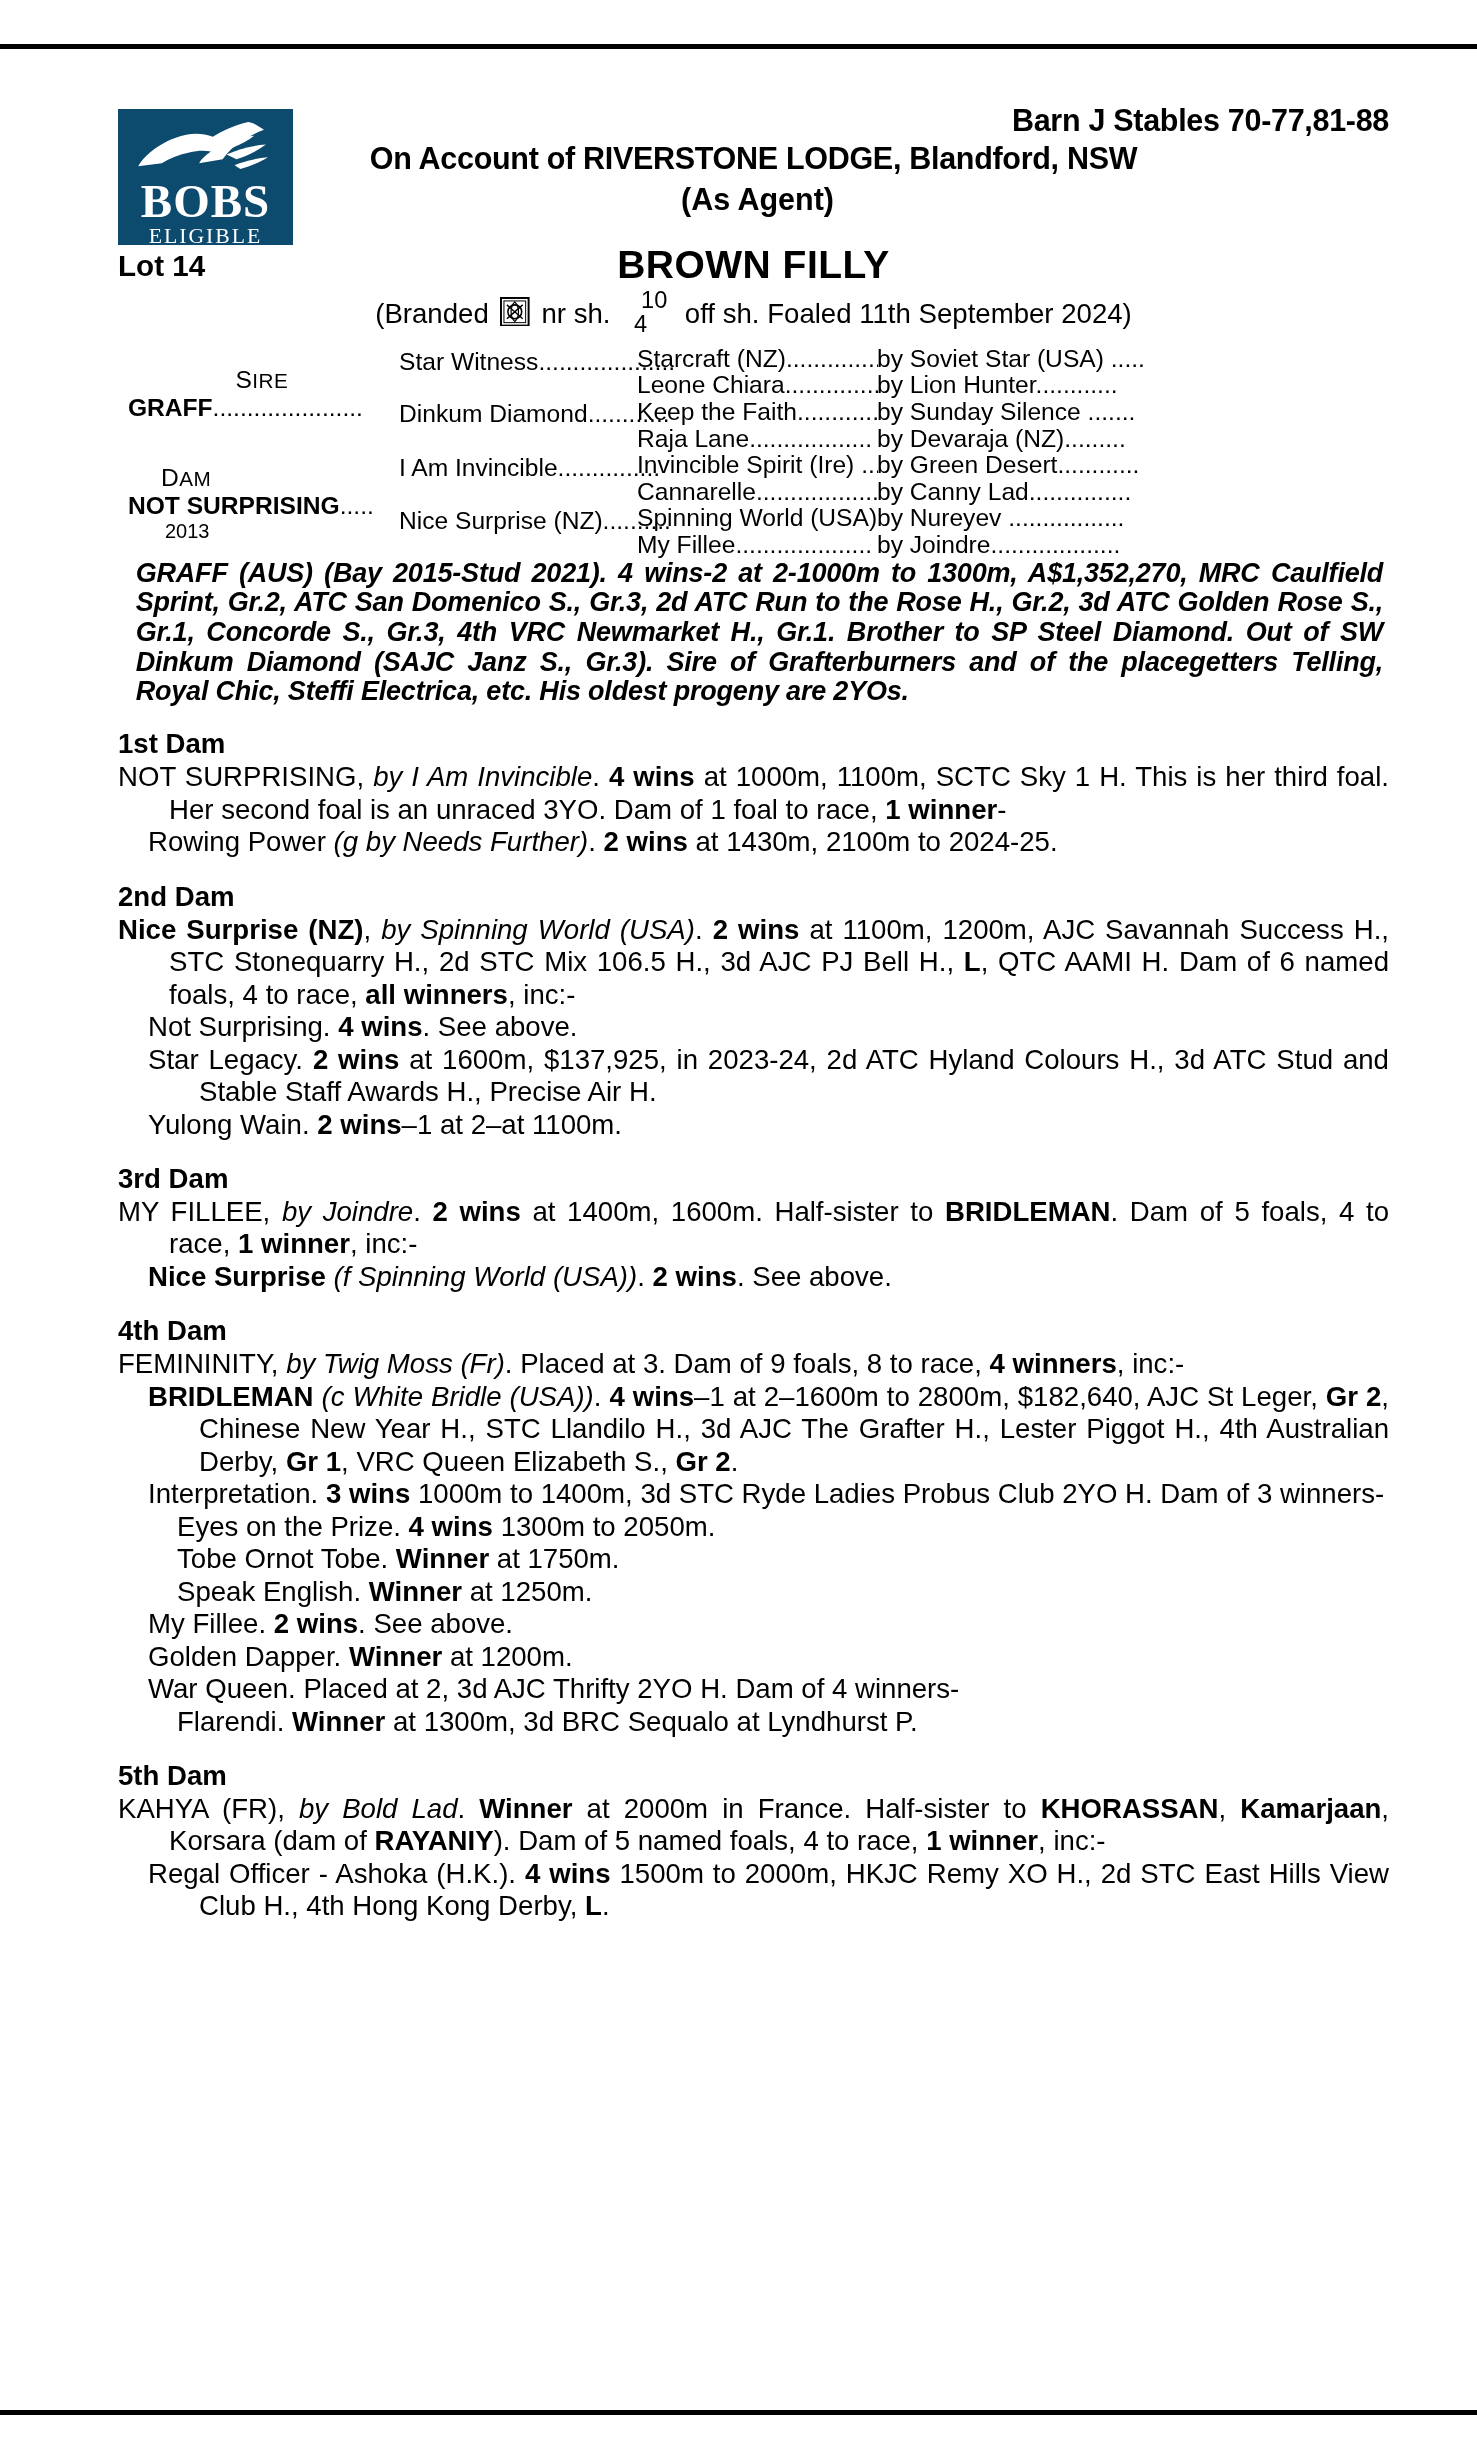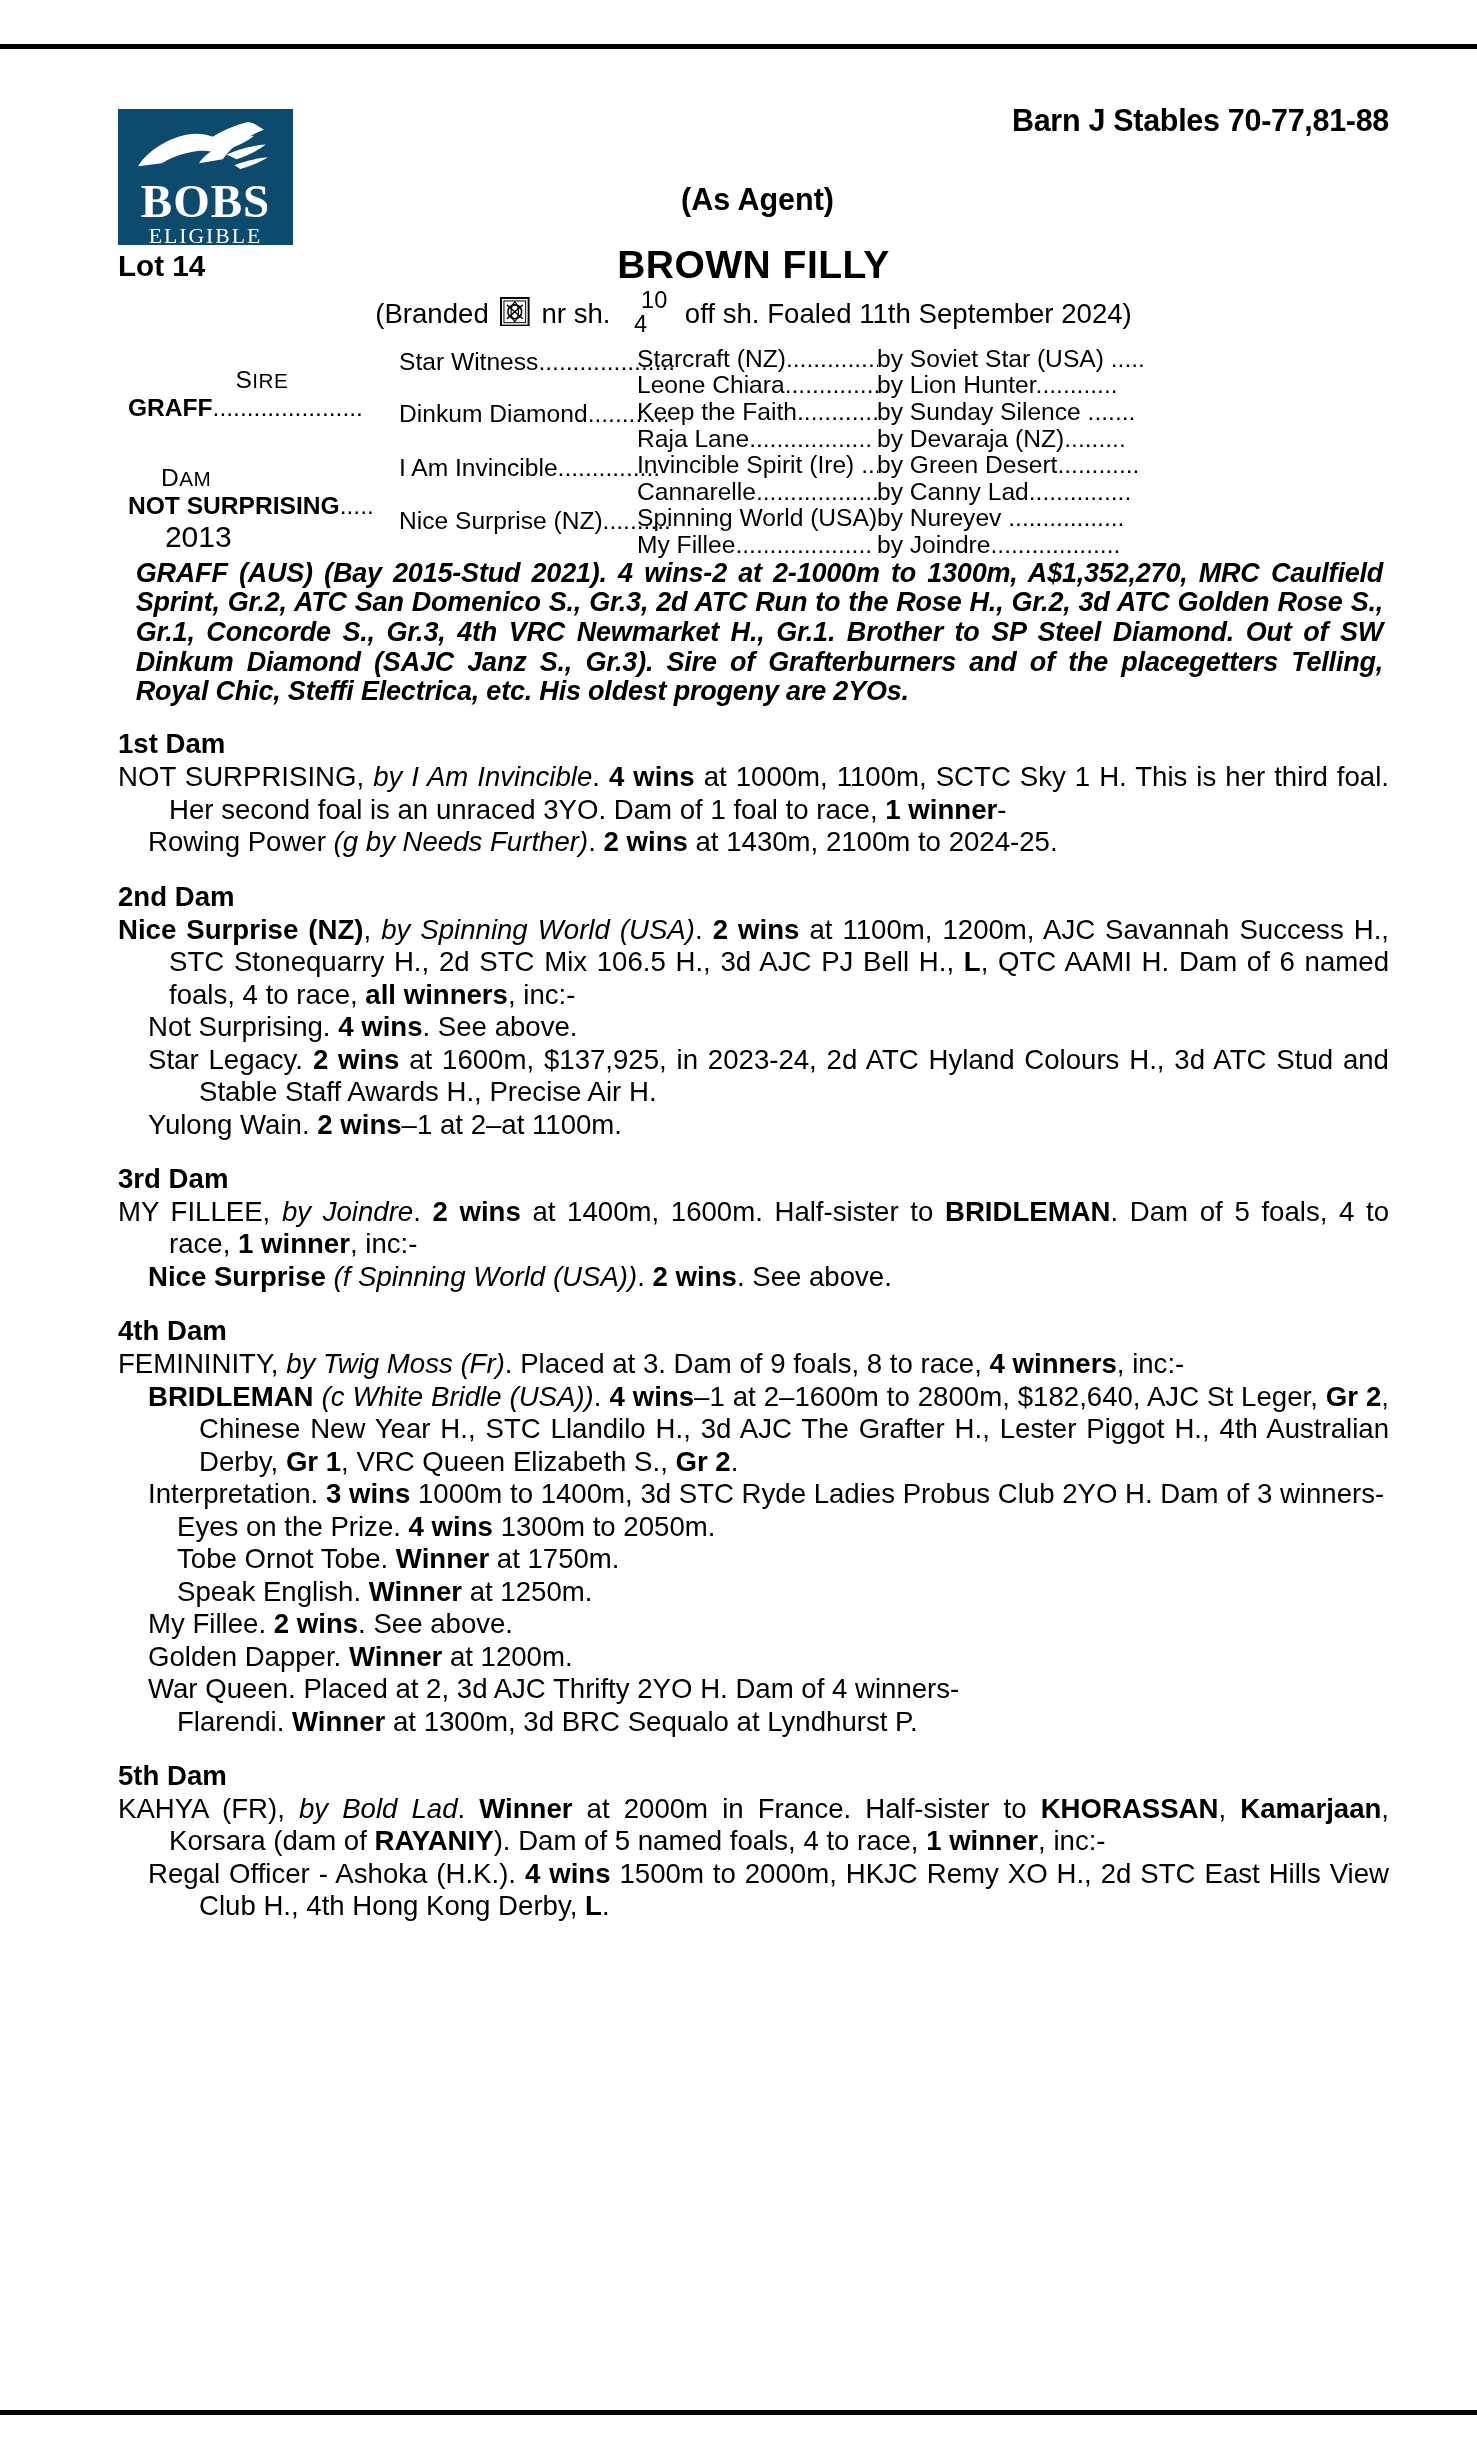--- a/index.html
+++ b/index.html
@@ -172,21 +172,21 @@
     font-size: 20.7px;
     letter-spacing: 0.5px;
     padding-left: 33px;
   }
   .ped-sire-label .cap, .ped-dam-label .cap { font-size: 24.6px; }
   .ped-name-bold {
     font-weight: bold;
     font-size: 24.6px;
     white-space: nowrap;
   }
-  .ped-year { padding-left: 37px; font-size: 30px; }
+  .ped-year { padding-left: 37px; font-size: 20px; }
   .sire-group { position: absolute; top: 17.7px; left: 0; text-align: center; }
   .dam-group  { position: absolute; top: 116px; left: 0; }
 
   .ped-col2 {
     position: absolute;
     left: 281px;
     top: 0;
     width: 231px;
   }
   .ped-col2 div { white-space: nowrap; }
@@ -270,20 +270,21 @@
                                    C118 18 126 14 134 11 C128 7 124 4 118 3 Z"></path>
           <path fill="#ffffff" d="M86 26 C96 22 110 18 124 17 C118 22 110 26 100 30 Z"></path>
           <path fill="#ffffff" d="M96 36 C108 31 122 27 136 26 C128 32 118 37 106 41 Z"></path>
           <path fill="#ffffff" d="M104 47 C114 43 126 40 138 39 C130 44 120 48 110 51 Z"></path>
         </svg>
         <div class="bobs-word">BOBS</div>
         <div class="elig-word">ELIGIBLE</div>
       </div>
 
       <div class="barn-line">Barn J Stables 70-77,81-88</div>
+      <div class="account-line">On Account of RIVERSTONE LODGE, Blandford, NSW</div>
       <div class="agent-line">(As Agent)</div>
     </div>
 
     <div class="title-block">
       <div class="lot-label">Lot 14</div>
       <div class="filly-title">BROWN FILLY</div>
       <div class="brand-line">
         <span class="seg">(Branded</span>
         <span class="brand-mark">
           <svg width="29.6" height="29.6" viewBox="0 0 30 30">

